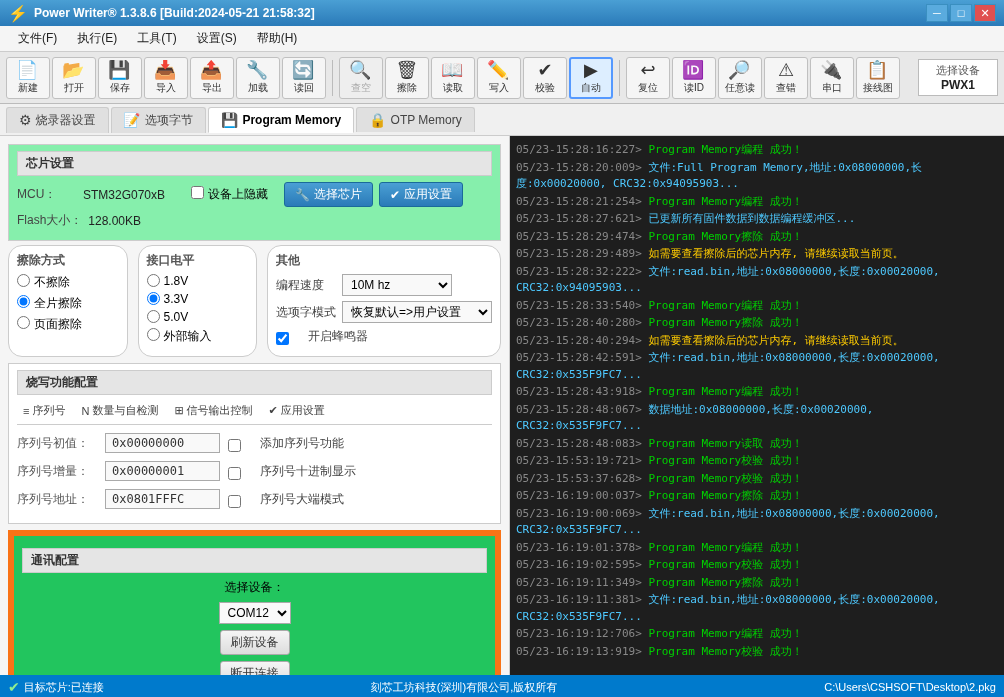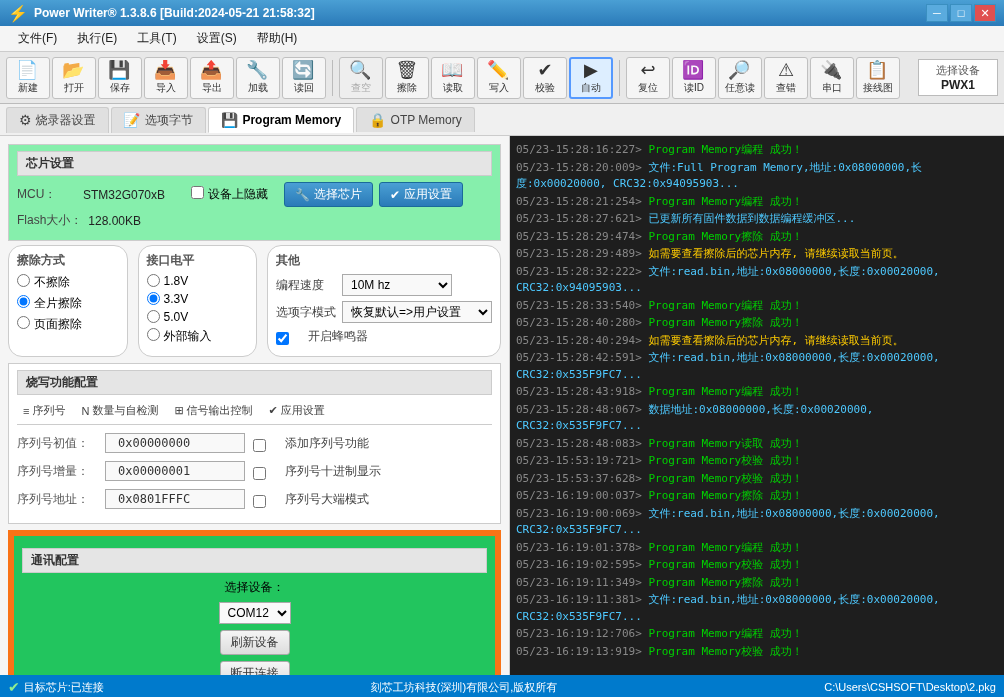--- a/index.html
+++ b/index.html
@@ -225,24 +225,24 @@
     .field-row {
       display: flex;
       align-items: center;
       margin-bottom: 8px;
       gap: 8px;
     }
     .field-lbl { min-width: 80px; color: #555; font-size: 12px; }
     .field-input {
       border: 1px solid #aaa;
       background: #f9f9f9;
-      padding: 2px 12px;
+      padding: 2px 6px;
       font-size: 12px;
       color: #333;
-      width: 140px;
+      width: 115px;
       font-family: monospace;
     }
     .small-check { font-size: 11px; color: #555; }
     
     .comm-section {
       border: 6px solid #f97316;
       background: #22c55e;
       padding: 12px 8px;
       margin-top: 6px;
     }

